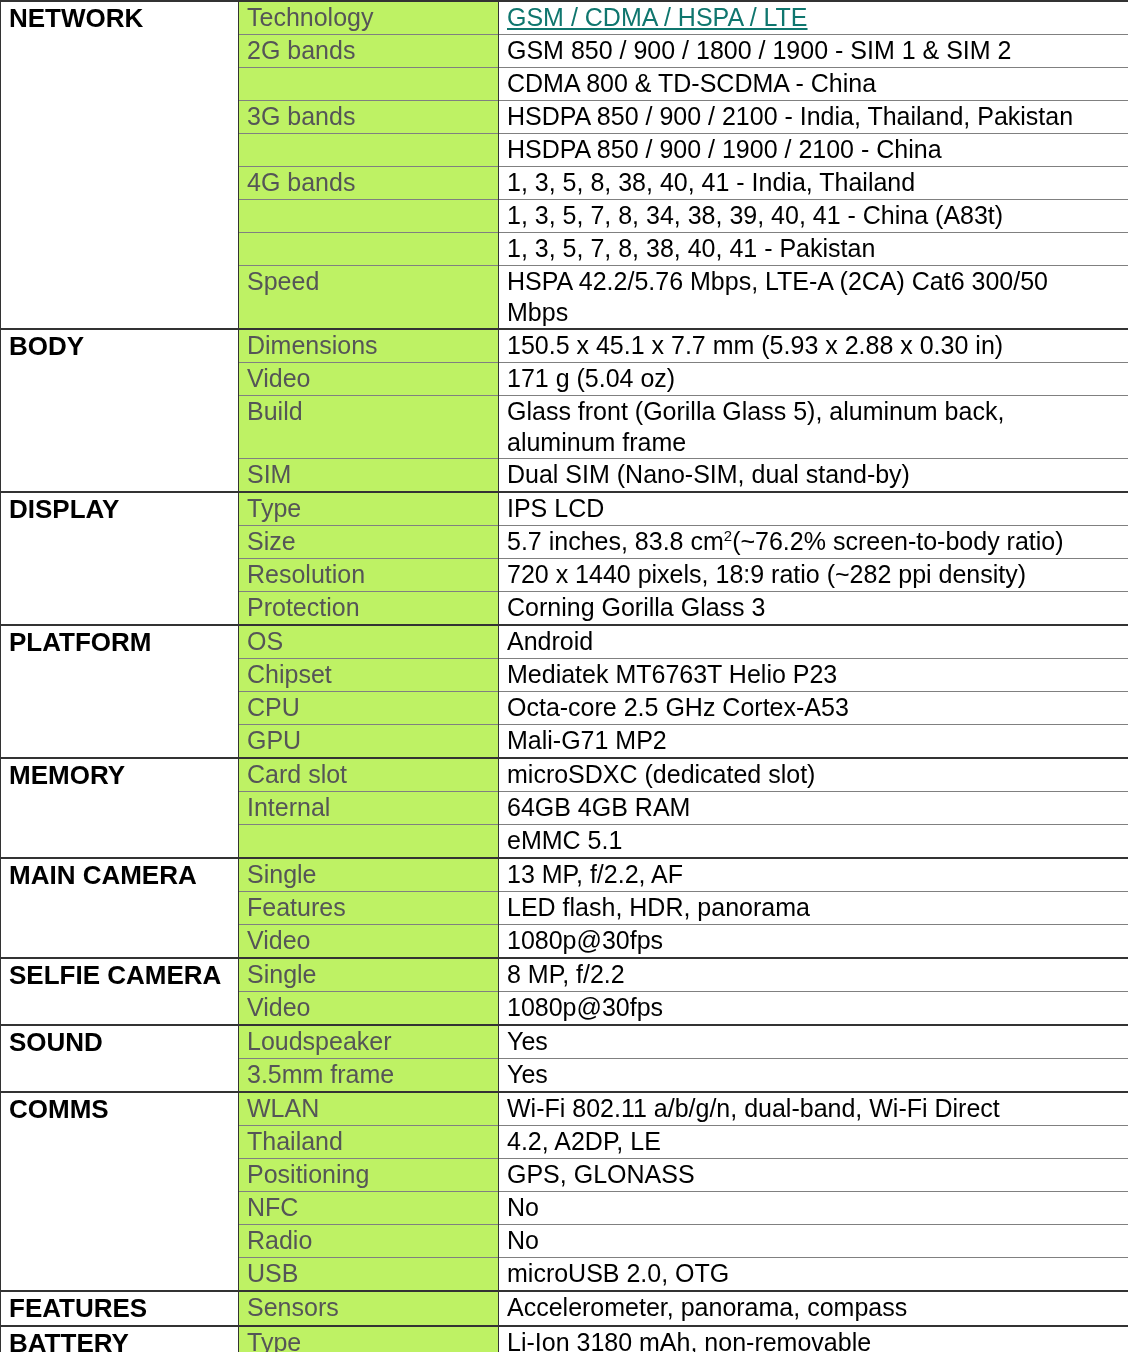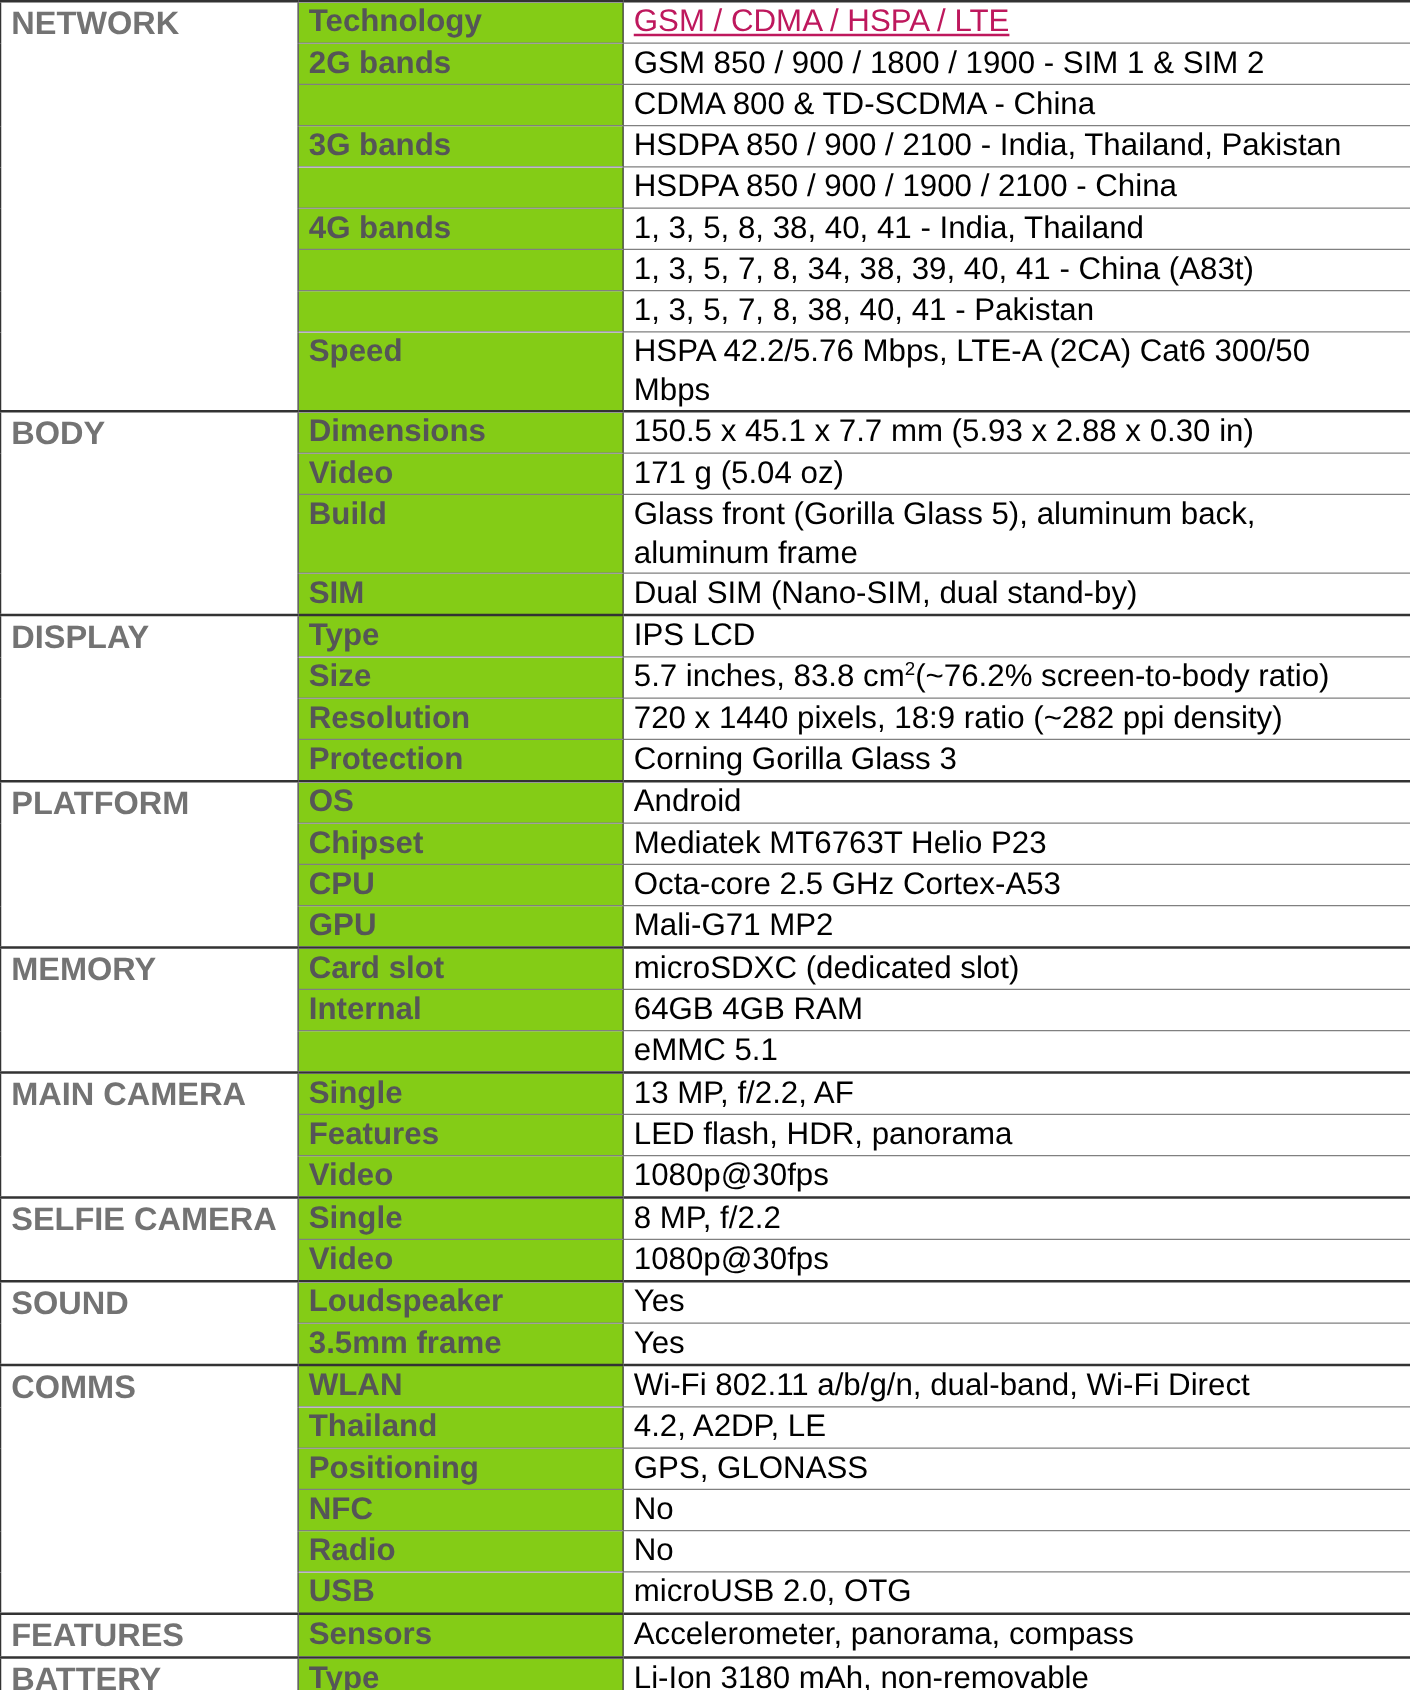--- a/index.html
+++ b/index.html
@@ -28,36 +28,36 @@
     border-top: 1px solid #808080;
     overflow: hidden;
     white-space: normal;
   }
   tr.section-start td {
     border-top: 2px solid #333333;
   }
   td.cat-cell {
     font-size: 26px;
     font-weight: bold;
-    color: #737373;
+    color: #000000;
     background: #ffffff;
     border-left: none;
     padding-top: 1px;
     margin-left: 40px;
   }
   td.key-cell {
-    font-weight: bold;
+    font-weight: normal;
     color: #555557;
-    background: #84cc16;
+    background: #bef264;
   }
   td.val-cell {
     background: #ffffff;
   }
   a.spec-link {
-    color: #be185d;
+    color: #0f766e;
     text-decoration: underline;
     cursor: pointer;
   }
   sup.spec-sup {
     font-size: 15px;
     line-height: 0;
     vertical-align: super;
   }
 </style>
 </head>

